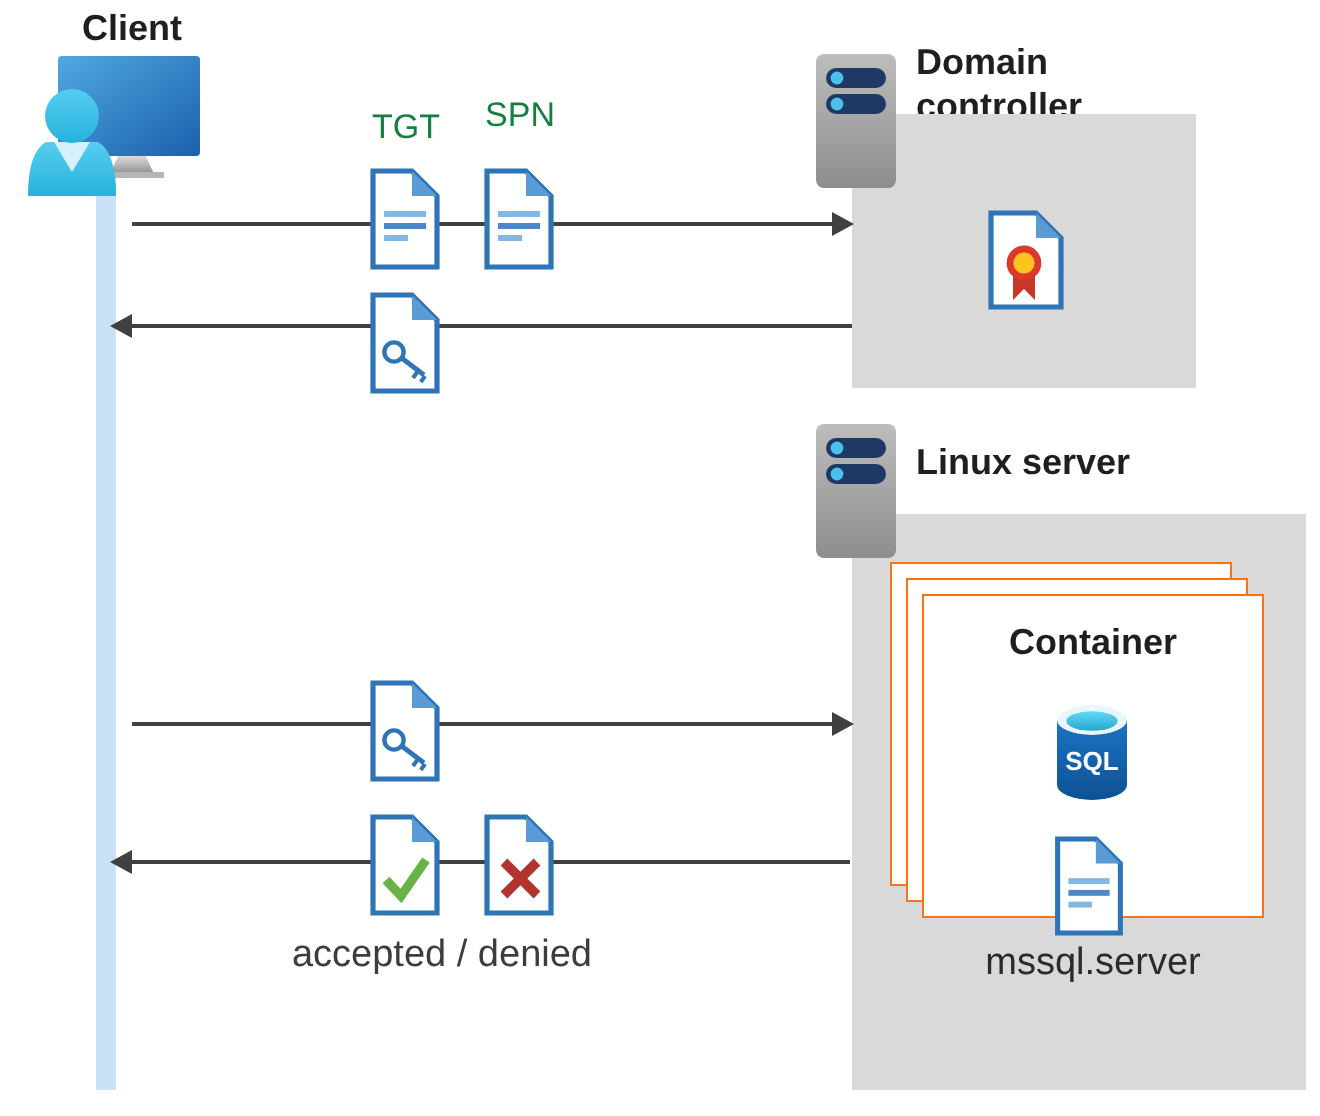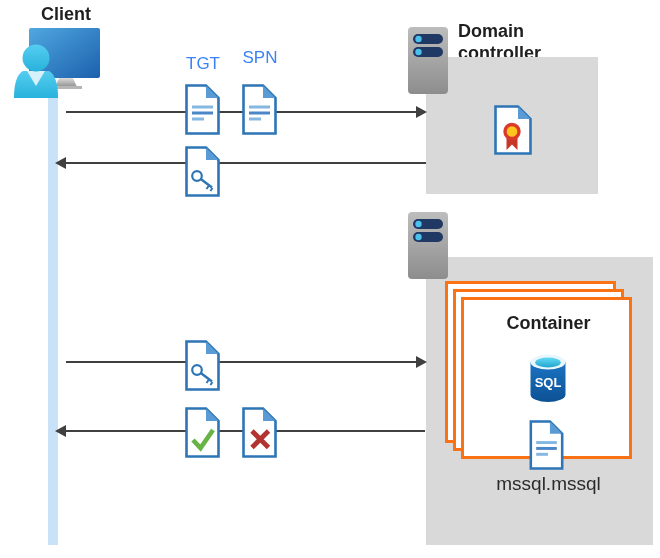--- a/index.html
+++ b/index.html
@@ -3,24 +3,24 @@
 <meta charset="utf-8">
 <style>
   html,body{margin:0;padding:0;background:#ffffff;}
   .canvas{
     position:relative;width:660px;height:558px;background:#ffffff;
     font-family:"Liberation Sans",sans-serif;overflow:hidden;padding-left:20px;
   }
   .abs{position:absolute;}
   .box{position:absolute;background:#d9d9d9;}
   .label{position:absolute;font-weight:bold;font-size:18px;color:#1f1f1f;line-height:22px;}
-  .small-label{position:absolute;font-size:17px;color:#3b82f6;text-align:center;}
+  .small-label{position:absolute;font-size:17px;color:#15803d;text-align:center;}
   .caption{position:absolute;font-size:19px;color:#3d3d3d;text-align:center;}
   .lifeline{position:absolute;left:48px;top:88px;width:10px;height:457px;background:#c9e2f8;}
-  .card{position:absolute;width:171px;height:162px;background:#ffffff;border:3px solid #f97316;box-sizing:border-box;}
+  .card{position:absolute;width:171px;height:162px;background:#ffffff;border:1px solid #f97316;box-sizing:border-box;}
   .arrow{position:absolute;height:2px;background:#404040;z-index:3;}
   .arrow .head-r{position:absolute;right:-11px;top:-5px;width:0;height:0;
     border-left:11px solid #404040;border-top:6px solid transparent;border-bottom:6px solid transparent;}
   .arrow .head-l{position:absolute;left:-11px;top:-5px;width:0;height:0;
     border-right:11px solid #404040;border-top:6px solid transparent;border-bottom:6px solid transparent;}
   .icon{position:absolute;z-index:4;}
   .z1{z-index:1}.z2{z-index:2}
 </style>
 </head>
 <body>
@@ -120,20 +120,21 @@
     <rect x="5" y="20" width="30" height="10" rx="5" fill="#203864"></rect>
     <circle cx="10.5" cy="25" r="3.2" fill="#4ac0ea"></circle>
   </svg>
   <svg class="icon" style="left:494px;top:105px;" width="38" height="50" viewBox="0 0 38 50">
     <path d="M1.5,1.5 H24 L36.5,14 V48.5 H1.5 Z" fill="#ffffff" stroke="#2e75b6" stroke-width="2.6"></path>
     <polygon points="24,1.5 36.5,14 24,14" fill="#5b9bd5"></polygon>
     <polygon points="12.5,30 23.5,30 23.5,45 18,39.5 12.5,45" fill="#c63726"></polygon>
     <circle cx="18" cy="26.5" r="7" fill="#ffc41d" stroke="#d93a2b" stroke-width="3.4"></circle>
   </svg>
 
+  <div class="label" style="left:458px;top:220px;width:180px;">Linux server</div>
   <svg class="icon" style="left:408px;top:212px;" width="40" height="67" viewBox="0 0 40 67">
     <rect x="0" y="0" width="40" height="67" rx="4" fill="url(#gradSrv)"></rect>
     <rect x="5" y="7" width="30" height="10" rx="5" fill="#203864"></rect>
     <circle cx="10.5" cy="12" r="3.2" fill="#4ac0ea"></circle>
     <rect x="5" y="20" width="30" height="10" rx="5" fill="#203864"></rect>
     <circle cx="10.5" cy="25" r="3.2" fill="#4ac0ea"></circle>
   </svg>
 
   <div class="card z2" style="left:445px;top:281px;"></div>
   <div class="card z2" style="left:453px;top:289px;"></div>
@@ -145,21 +146,21 @@
       <ellipse cx="18" cy="8.5" rx="12.8" ry="4.9" fill="url(#gradCyanTop)"></ellipse>
       <text x="18" y="33" text-anchor="middle" font-family="Liberation Sans, sans-serif" font-size="13" font-weight="bold" fill="#ffffff">SQL</text>
     </svg>
     <svg class="abs" style="left:64px;top:120px;" width="37" height="50" viewBox="0 0 35 51">
       <path d="M1.5,1.5 H21 L33.5,14 V49.5 H1.5 Z" fill="#ffffff" stroke="#2e75b6" stroke-width="2.6"></path>
       <polygon points="21,1.5 33.5,14 21,14" fill="#5b9bd5"></polygon>
       <rect x="7" y="21.5" width="21" height="3" fill="#85b7e3"></rect>
       <rect x="7" y="27.5" width="21" height="3" fill="#4a86c8"></rect>
       <rect x="7" y="33.5" width="12" height="3" fill="#85b7e3"></rect>
     </svg>
-    <div class="abs" style="left:0;top:173px;width:169px;text-align:center;font-size:19px;color:#2b2b2b;">mssql.mssql</div>
+    <div class="abs" style="left:0;top:173px;width:169px;text-align:center;font-size:19px;color:#2b2b2b;">mssql.server</div>
   </div>
 
   <svg class="icon" style="left:185px;top:340px;" width="35" height="51" viewBox="0 0 35 51">
     <path d="M1.5,1.5 H21 L33.5,14 V49.5 H1.5 Z" fill="#ffffff" stroke="#2e75b6" stroke-width="2.6"></path>
     <polygon points="21,1.5 33.5,14 21,14" fill="#5b9bd5"></polygon>
     <circle cx="12" cy="30" r="4.8" fill="none" stroke="#2e75b6" stroke-width="2.2"></circle>
     <path d="M15.8,33 L27,41.5" stroke="#2e75b6" stroke-width="2.4" fill="none"></path>
     <path d="M21.5,43 L23.6,40" stroke="#2e75b6" stroke-width="2" fill="none"></path>
     <path d="M25.4,45 L27.5,42" stroke="#2e75b6" stroke-width="2" fill="none"></path>
   </svg>
@@ -168,14 +169,15 @@
     <path d="M1.5,1.5 H21 L33.5,14 V49.5 H1.5 Z" fill="#ffffff" stroke="#2e75b6" stroke-width="2.6"></path>
     <polygon points="21,1.5 33.5,14 21,14" fill="#5b9bd5"></polygon>
     <path d="M8,33 L15.5,41 L28,23" fill="none" stroke="#67b346" stroke-width="4.6"></path>
   </svg>
   <svg class="icon" style="left:242px;top:407px;" width="35" height="51" viewBox="0 0 35 51">
     <path d="M1.5,1.5 H21 L33.5,14 V49.5 H1.5 Z" fill="#ffffff" stroke="#2e75b6" stroke-width="2.6"></path>
     <polygon points="21,1.5 33.5,14 21,14" fill="#5b9bd5"></polygon>
     <path d="M10,24 L26.5,40.5 M26.5,24 L10,40.5" fill="none" stroke="#b13430" stroke-width="4.8"></path>
   </svg>
 
+  <div class="caption" style="left:121px;top:467px;width:200px;">accepted / denied</div>
 
 </div>
 
 </body></html>

